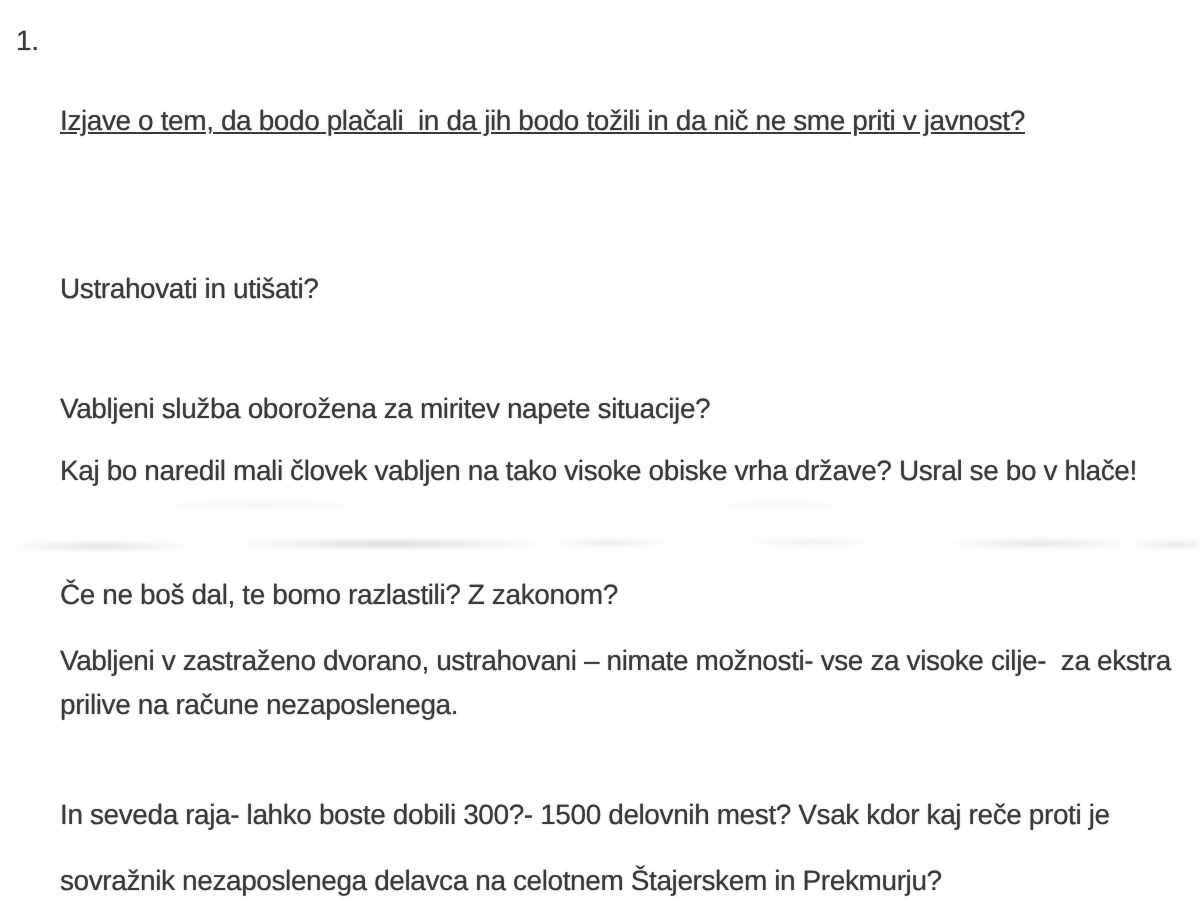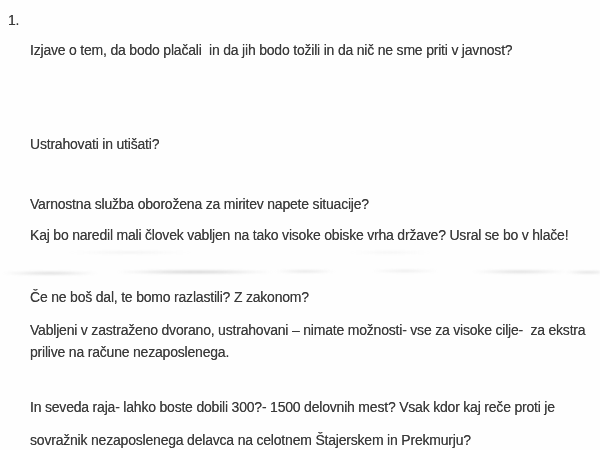--- a/index.html
+++ b/index.html
@@ -26,21 +26,21 @@
   .list-num {
     position: absolute;
     left: 8px;
     top: 12px;
     white-space: pre;
     text-shadow: 0 0 0.6px rgba(70,70,70,0.75);
   }
 
   
   .l0  { top: 12px; }
-  .l1  { top: 42px; }
+  .l1  { top: 52px; text-decoration: underline; }
   .l2  { top: 73px; }
   .l3  { top: 136px; }
   .l4  { top: 196px; }
   .l5  { top: 227px; }
   .l6  { top: 289px; }
   .l7a { top: 322px; text-align: center; }
   .l7b { top: 344px; }
   .l8a { top: 399px; }
   .l8b { top: 432px; }
 
@@ -78,21 +78,21 @@
 <div class="page">
 
   <span class="list-num">1.</span>
 
 
   <div class="txtline l1">Izjave o tem, da bodo plačali  in da jih bodo tožili in da nič ne sme priti v javnost?</div>
 
 
   <div class="txtline l3">Ustrahovati in utišati?</div>
 
-  <div class="txtline l4">Varnostna služba oborožena za miritev napete situacije?</div>
+  <div class="txtline l4">Vabljeni služba oborožena za miritev napete situacije?</div>
 
   <div class="txtline l5">Kaj bo naredil mali človek vabljen na tako visoke obiske vrha države? Usral se bo v hlače!</div>
 
   <div class="smudge smudge-faint"></div>
 
   <div class="smudge smudge-main"></div>
 
   <div class="txtline l6">Če ne boš dal, te bomo razlastili? Z zakonom?</div>
 
   <div class="txtline l7a">Vabljeni v zastraženo dvorano, ustrahovani – nimate možnosti- vse za visoke cilje-  za ekstra</div>

